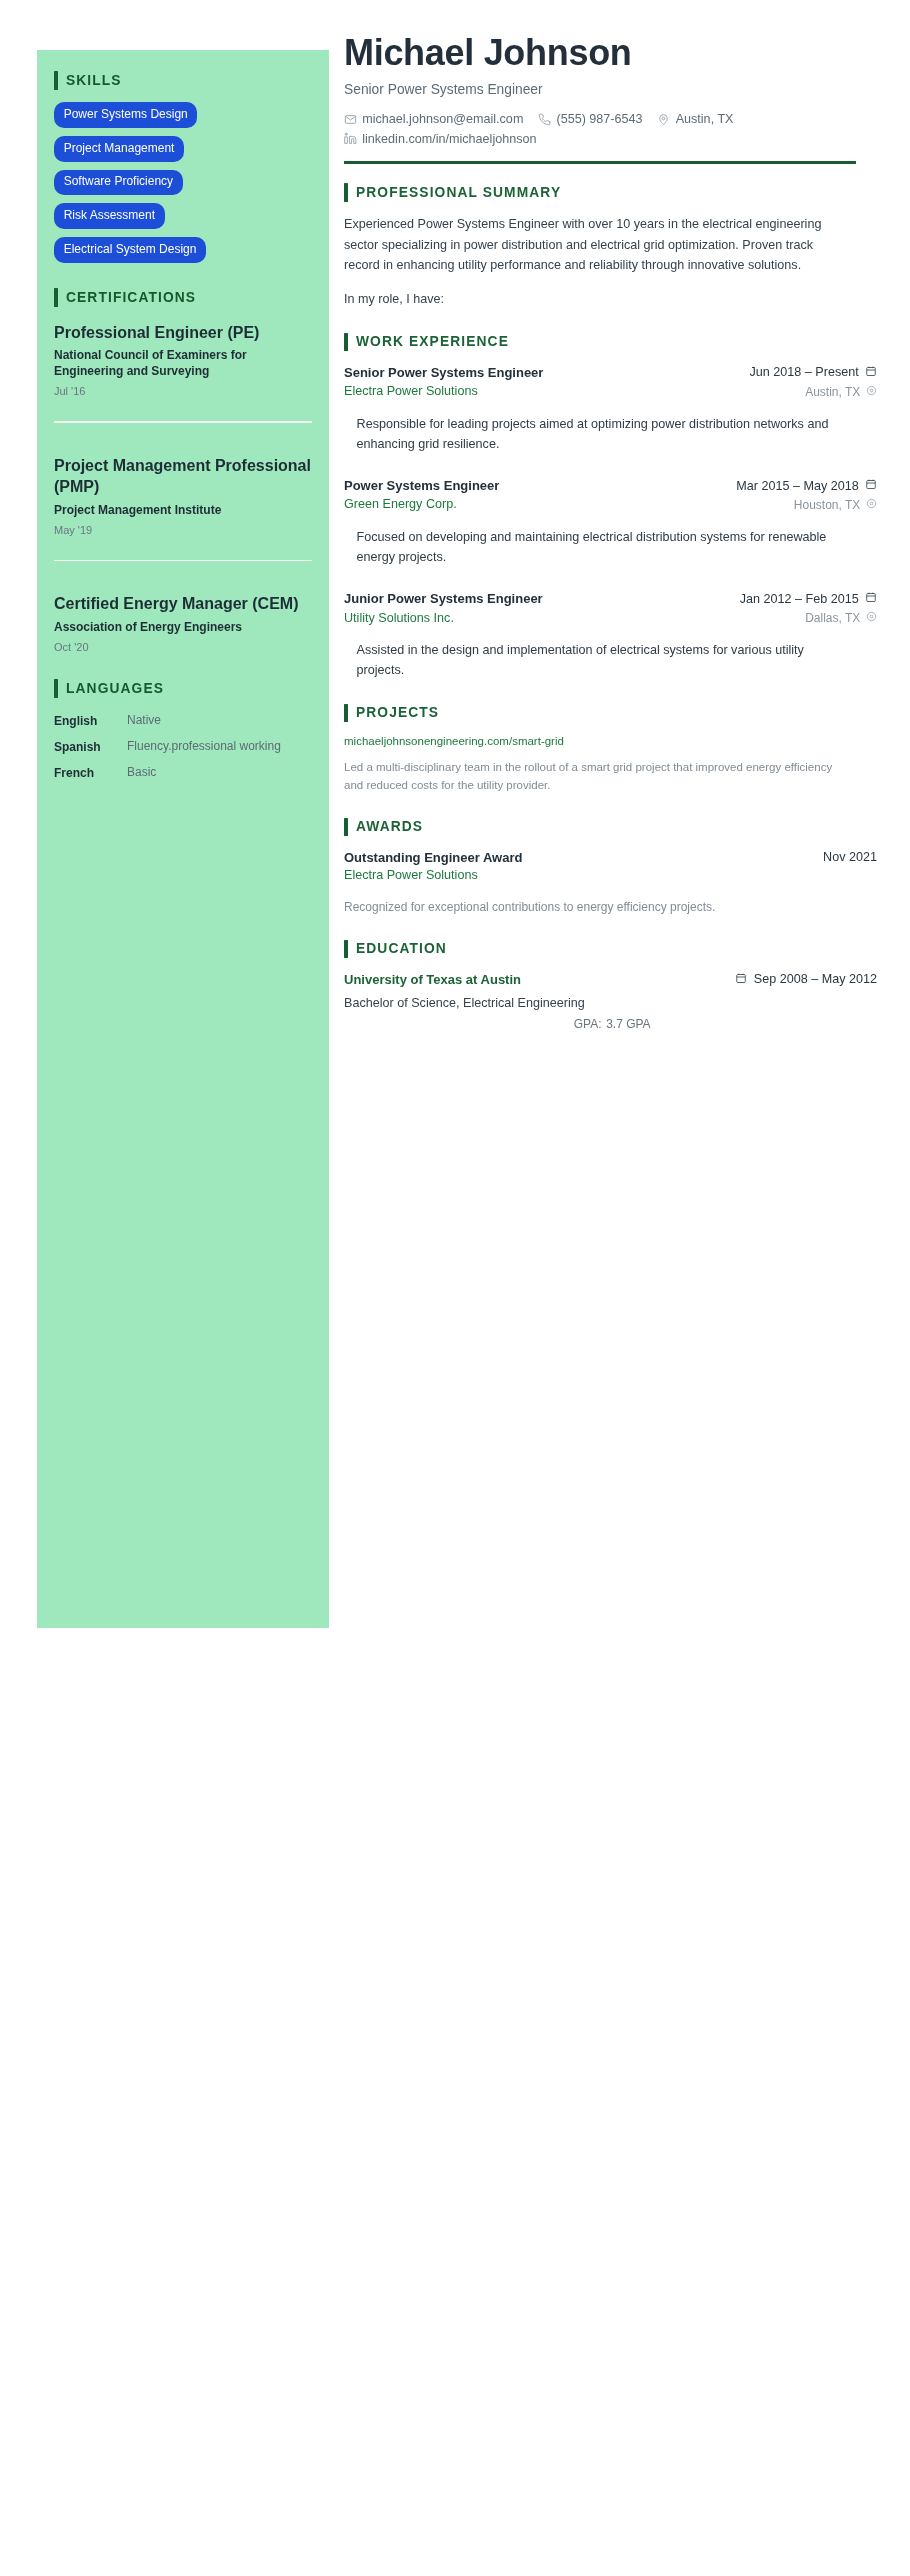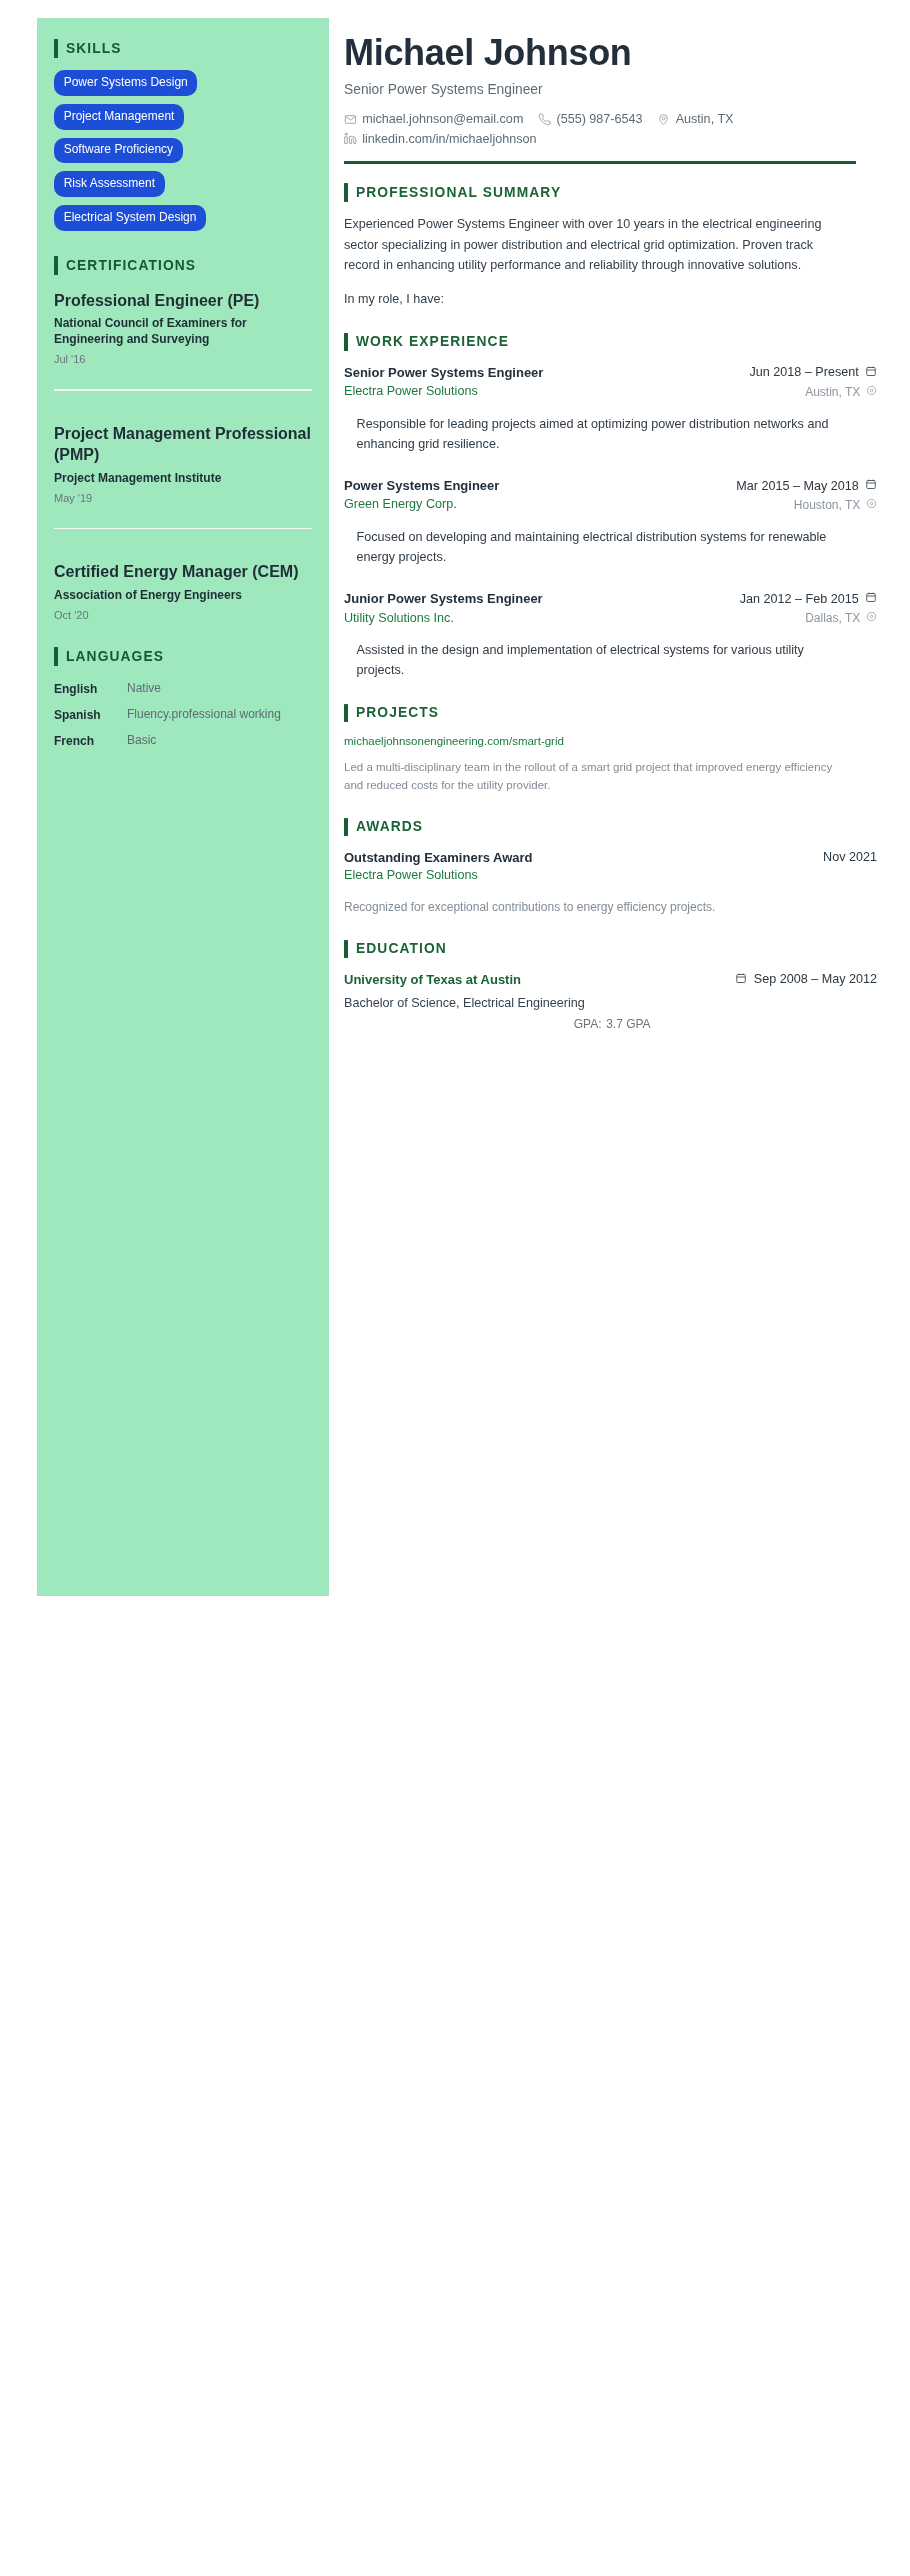--- a/index.html
+++ b/index.html
@@ -14,21 +14,21 @@
     width: 911px;
     height: 2576px;
     background: #ffffff;
     overflow: hidden;
   }
 
   
   .sidebar {
     position: absolute;
     left: 37px;
-    top: 18px;
+    top: 50px;
     width: 292px;
     height: 1578px;
     background: #9fe8bd;
     padding: 20.6px 17px 17px 17px;
   }
 
   .sb-head {
     display: flex;
     align-items: center;
     gap: 8px;
@@ -506,21 +506,21 @@
       <div class="proj-desc">Led a multi-disciplinary team in the rollout of a smart grid project that improved energy efficiency and reduced costs for the utility provider.</div>
     </div>
 
     <div class="sec-head">
       <span class="bar"></span>
       <span class="txt">AWARDS</span>
     </div>
 
     <div class="entry">
       <div class="entry-top">
-        <div class="entry-title">Outstanding Examiners Award</div>
+        <div class="entry-title">Outstanding Engineer Award</div>
         <div class="entry-date">
           <span>Nov 2021</span>
         </div>
       </div>
       <div class="entry-org">Electra Power Solutions</div>
       <div class="award-desc">Recognized for exceptional contributions to energy efficiency projects.</div>
     </div>
 
     <div class="sec-head">
       <span class="bar"></span>

